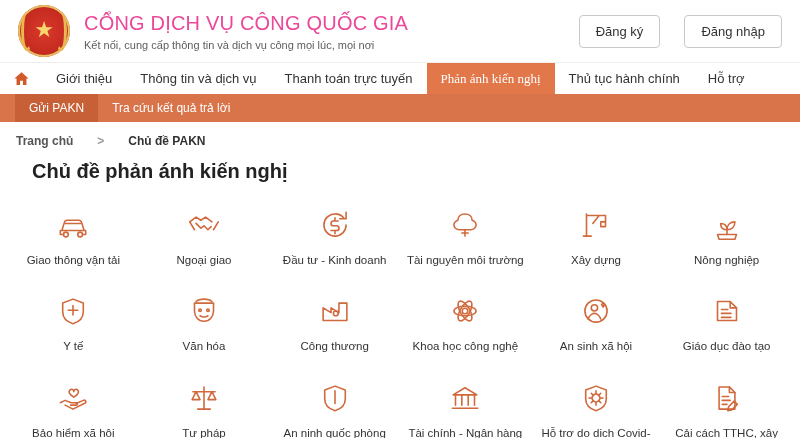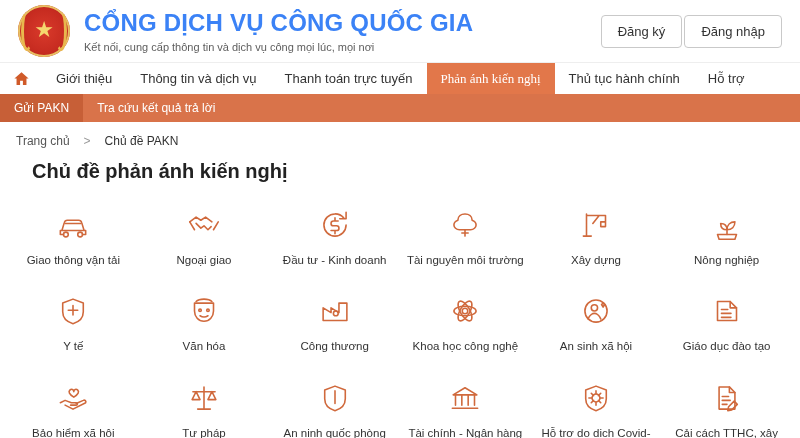--- a/index.html
+++ b/index.html
@@ -34,35 +34,35 @@
     margin-top: -2px;
   }
   .emblem .wreath-l, .emblem .wreath-r {
     position: absolute; top: 6px; width: 12px; height: 40px;
     border: 3px solid #e8b74d; border-radius: 50%;
   }
   .emblem .wreath-l { left: 3px; border-right-color: transparent; border-top-color: transparent;}
   .emblem .wreath-r { right: 3px; border-left-color: transparent; border-top-color: transparent;}
   .brand { margin-left: 14px; }
   .brand-title {
-    color: #3b82f6;
-    font-size: 24px;
-    font-weight: bold;
+    color: #ec4899;
+    font-size: 20px;
+    font-weight: normal;
     letter-spacing: .2px;
     line-height: 1.15;
   }
   .brand-sub {
     color: #5d5d5d;
     font-size: 11px;
     margin-top: 4px;
   }
   .header-actions {
     margin-left: auto;
     display: flex;
-    gap: 2px;
+    gap: 24px;
   }
   .btn-outline {
     border: 1px solid #c9c9c9;
     background: #ffffff;
     color: #333;
     font-size: 13px;
     padding: 8px 16px;
     border-radius: 4px;
     cursor: pointer;
     font-family: "Liberation Sans", sans-serif;
@@ -93,37 +93,39 @@
     color: #ffffff;
     font-family: Liberation Serif, serif;
   }
   
   .subnav {
     height: 28px;
     background: #d9734a;
     display: flex;
     align-items: stretch;
     font-size: 12px;
+    padding-left: 15px;
   }
   .subnav-item {
     display: flex; align-items: center;
     padding: 0 14px;
     color: #ffffff;
     cursor: pointer;
     white-space: nowrap;
   }
   .subnav-item.active { background: #c75f37; }
   
   .breadcrumb {
     padding: 12px 16px 8px 16px;
     font-size: 12px;
     color: #555;
     display: flex;
     align-items: flex-start;
-    gap: 14px;
+    gap: 24px;
+    font-weight: bold;
   }
   .breadcrumb a { color: #555; text-decoration: none; cursor: pointer; }
   .breadcrumb .sep { color: #999; }
   .breadcrumb .current { color: #333; }
   
   .page-title {
     font-size: 20px;
     font-weight: bold;
     color: #222;
     padding: 4px 16px 14px 32px;

